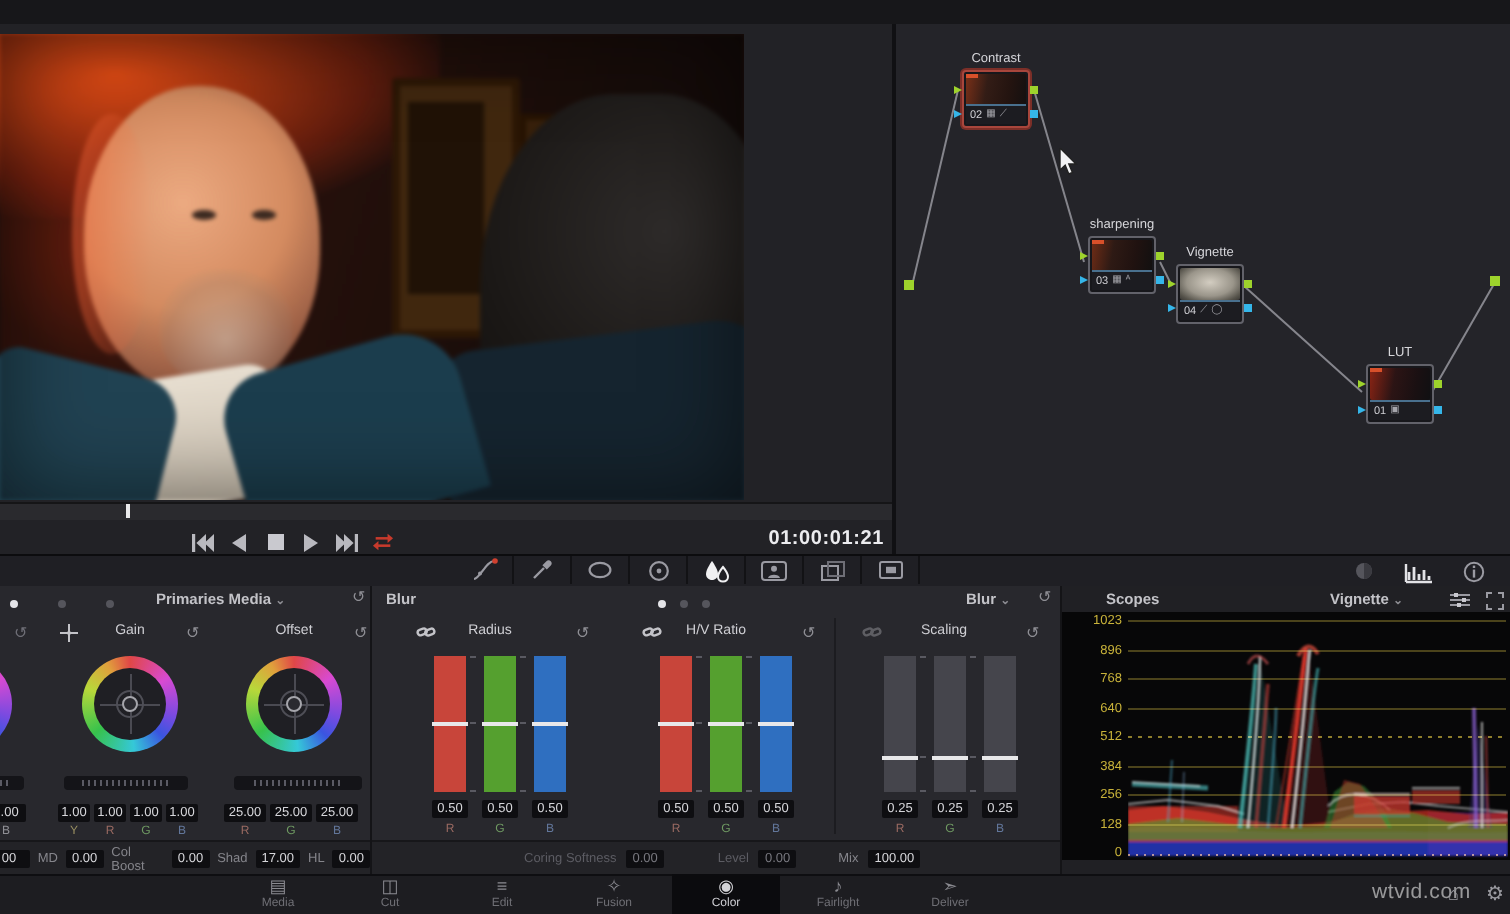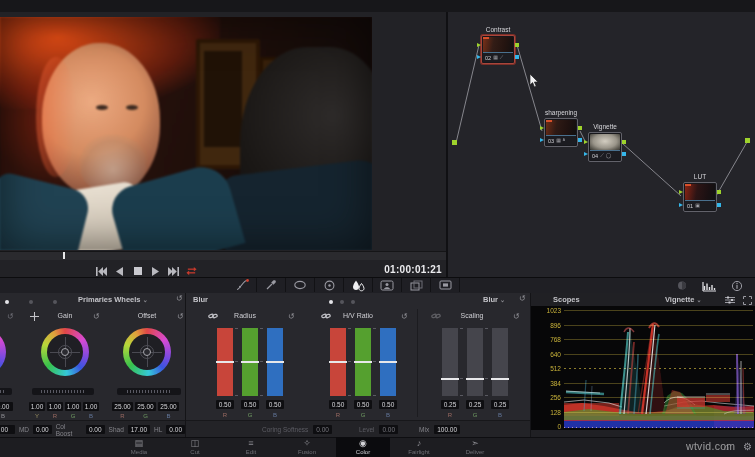--- a/index.html
+++ b/index.html
@@ -324,21 +324,21 @@
     </span>
   </div>
 
   <div class="abs panels">
 
     <div class="abs" style="left:0;top:0;width:185px;height:144px;">
       <div class="phead" style="left:0;width:185px;">
         <span class="abs" style="left:5px;top:4px;"><span class="dot on"></span></span>
         <span class="abs" style="left:29px;top:4px;"><span class="dot"></span></span>
         <span class="abs" style="left:53px;top:4px;"><span class="dot"></span></span>
-        <span class="abs" style="left:78px;top:2px;font-weight:bold;"><span>Primaries Wheels</span> <span class="chev">⌄</span></span>
+        <span class="abs" style="left:78px;top:2px;font-weight:bold;"><span>Primaries Media</span> <span class="chev">⌄</span></span>
         <span class="abs reset" style="left:176px;top:2px;">↺</span>
       </div>
 
       <div class="abs wheel" style="left:-42px;top:35px;">
         
       </div>
       <div class="abs mwheel" style="left:-30px;top:95px;width:42px;">
           <div class="mwdash"></div>
         </div>
       <div class="vbox" style="left:-7px;top:109px;width:20px;">0.00</div>

